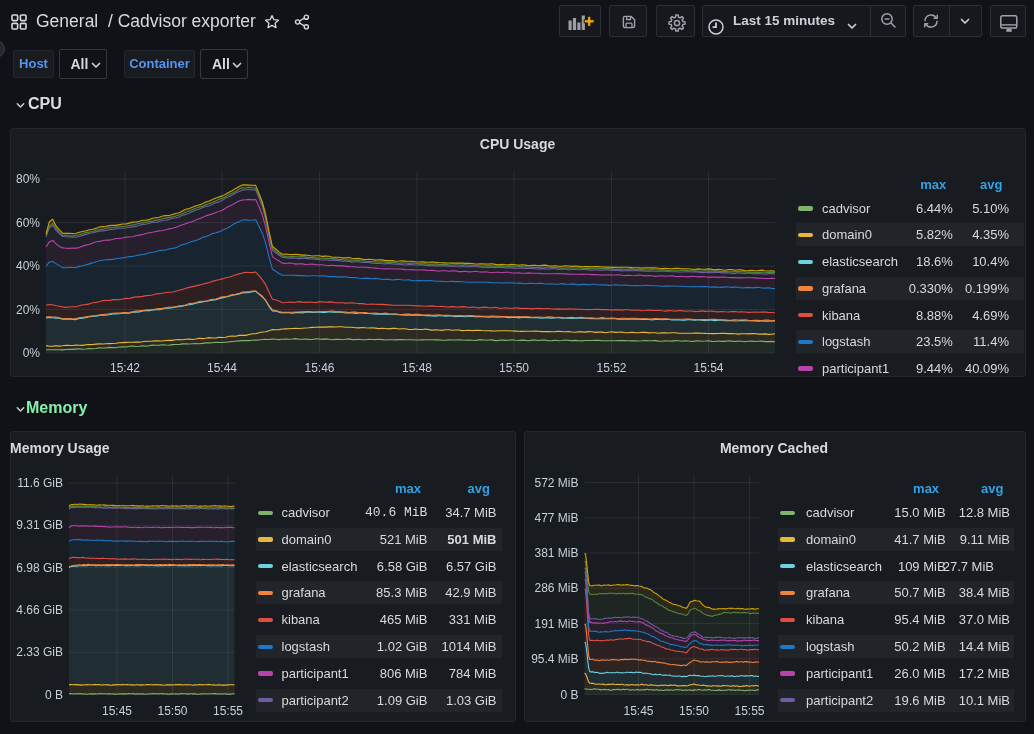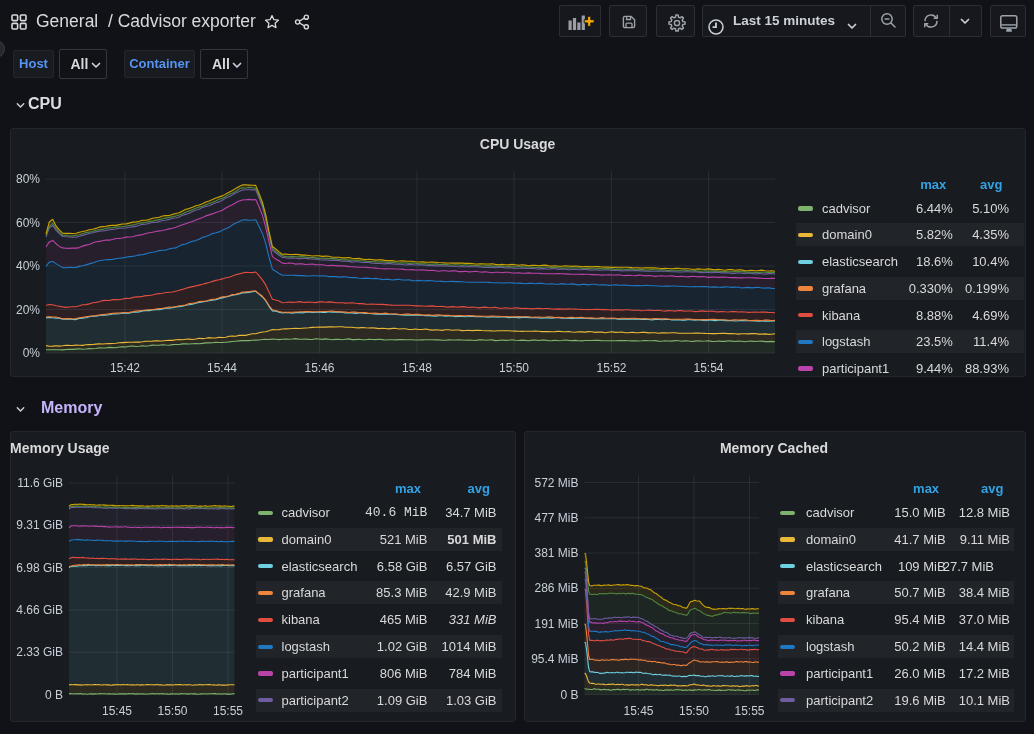--- a/index.html
+++ b/index.html
@@ -103,21 +103,21 @@
       <path d="M1.5 1.5 L5 5 L8.5 1.5" fill="none" stroke="#c7d0d9" stroke-width="1.7" stroke-linecap="round" stroke-linejoin="round"></path>
     </svg>
   </div>
 <svg style="position:absolute;left:16px;top:101px" width="9" height="9" viewBox="0 0 9 9">
     <path d="M1.3 2.8 L4.5 6 L7.7 2.8" fill="none" stroke="#c7d0d9" stroke-width="1.5" stroke-linecap="round" stroke-linejoin="round"></path>
   </svg>
 <div style="position:absolute;left:28px;top:95px;font-size:16px;font-weight:700;color:#dcdde3;">CPU</div>
 <svg style="position:absolute;left:16px;top:405px" width="9" height="9" viewBox="0 0 9 9">
     <path d="M1.3 2.8 L4.5 6 L7.7 2.8" fill="none" stroke="#c7d0d9" stroke-width="1.5" stroke-linecap="round" stroke-linejoin="round"></path>
   </svg>
-<div style="position:absolute;left:41px;top:399px;font-size:16px;font-weight:700;color:#c4b5fd;">Memory</div>
+<div style="position:absolute;left:26px;top:399px;font-size:16px;font-weight:700;color:#86efac;">Memory</div>
 <div class="panel" style="left:10px;top:128px;width:1015.5px;height:248.5px;"></div>
 <div class="panel" style="left:10px;top:431px;width:505.5px;height:290.5px;"></div>
 <div class="panel" style="left:523.5px;top:431px;width:502px;height:290.5px;"></div>
 <div style="position:absolute;left:10px;top:136px;width:1015px;text-align:center;font-size:14px;font-weight:700;color:#d8d9da;">CPU Usage</div>
 <div style="position:absolute;left:10px;top:440px;width:505px;font-size:14px;font-weight:700;color:#d8d9da;">Memory Usage</div>
 <div style="position:absolute;left:523px;top:440px;width:502px;text-align:center;font-size:14px;font-weight:700;color:#d8d9da;">Memory Cached</div>
 <svg style="position:absolute;left:10px;top:128px" width="1016" height="249" viewBox="0 0 1016 249">
     <line x1="36.0" y1="51.0" x2="765.0" y2="51.0" stroke="rgba(201,209,217,0.10)" stroke-width="1"></line>
     <line x1="36.0" y1="94.5" x2="765.0" y2="94.5" stroke="rgba(201,209,217,0.10)" stroke-width="1"></line>
     <line x1="36.0" y1="138.0" x2="765.0" y2="138.0" stroke="rgba(201,209,217,0.10)" stroke-width="1"></line>
@@ -282,21 +282,21 @@
 <div style="position:absolute;left:796px;top:330.2px;width:228px;height:23px;background:rgba(255,255,255,0.045);font-size:13px;line-height:23px;color:#d8d9da;">
     <span style="position:absolute;left:2px;top:9.5px;width:15px;height:4.4px;border-radius:2px;background:#1F78C1;"></span>
     <span style="position:absolute;left:26px;">logstash</span>
     <span style="position:absolute;right:71.2px;">23.5%</span>
     <span style="position:absolute;right:15.0px;">11.4%</span>
   </div>
 <div style="position:absolute;left:796px;top:356.9px;width:228px;height:23px;font-size:13px;line-height:23px;color:#d8d9da;">
     <span style="position:absolute;left:2px;top:9.5px;width:15px;height:4.4px;border-radius:2px;background:#BA43A9;"></span>
     <span style="position:absolute;left:26px;">participant1</span>
     <span style="position:absolute;right:71.2px;">9.44%</span>
-    <span style="position:absolute;right:15.0px;">88.93%</span>
+    <span style="position:absolute;right:15.0px;">40.09%</span>
   </div>
 <div style="position:absolute;left:255.5px;top:477.8px;width:246px;height:22px;">
     <span style="position:absolute;right:80.6px;color:#33a2e5;font-weight:700;font-size:13px;line-height:22px;">max</span>
     <span style="position:absolute;right:11.5px;color:#33a2e5;font-weight:700;font-size:13px;line-height:22px;">avg</span>
   </div>
 <div style="position:absolute;left:255.5px;top:501.0px;width:246px;height:23px;font-size:13px;line-height:23px;color:#d8d9da;">
     <span style="position:absolute;left:2px;top:9.5px;width:15px;height:4.4px;border-radius:2px;background:#7EB26D;"></span>
     <span style="position:absolute;left:26px;">cadvisor</span>
     <span style="position:absolute;right:74.1px;font-family:Liberation Mono, monospace;">40.6 MiB</span>
     <span style="position:absolute;right:5.0px;">34.7 MiB</span>
@@ -316,21 +316,21 @@
 <div style="position:absolute;left:255.5px;top:581.4px;width:246px;height:23px;background:rgba(255,255,255,0.045);font-size:13px;line-height:23px;color:#d8d9da;">
     <span style="position:absolute;left:2px;top:9.5px;width:15px;height:4.4px;border-radius:2px;background:#EF843C;"></span>
     <span style="position:absolute;left:26px;">grafana</span>
     <span style="position:absolute;right:74.1px;">85.3 MiB</span>
     <span style="position:absolute;right:5.0px;">42.9 MiB</span>
   </div>
 <div style="position:absolute;left:255.5px;top:608.2px;width:246px;height:23px;font-size:13px;line-height:23px;color:#d8d9da;">
     <span style="position:absolute;left:2px;top:9.5px;width:15px;height:4.4px;border-radius:2px;background:#E24D42;"></span>
     <span style="position:absolute;left:26px;">kibana</span>
     <span style="position:absolute;right:74.1px;text-align:center;">465 MiB</span>
-    <span style="position:absolute;right:5.0px;font-style:italic;">331 MiB</span>
+    <span style="position:absolute;right:5.0px;">331 MiB</span>
   </div>
 <div style="position:absolute;left:255.5px;top:635.0px;width:246px;height:23px;background:rgba(255,255,255,0.045);font-size:13px;line-height:23px;color:#d8d9da;">
     <span style="position:absolute;left:2px;top:9.5px;width:15px;height:4.4px;border-radius:2px;background:#1F78C1;"></span>
     <span style="position:absolute;left:26px;">logstash</span>
     <span style="position:absolute;right:74.1px;">1.02 GiB</span>
     <span style="position:absolute;right:5.0px;">1014 MiB</span>
   </div>
 <div style="position:absolute;left:255.5px;top:661.8px;width:246px;height:23px;font-size:13px;line-height:23px;color:#d8d9da;">
     <span style="position:absolute;left:2px;top:9.5px;width:15px;height:4.4px;border-radius:2px;background:#BA43A9;"></span>
     <span style="position:absolute;left:26px;">participant1</span>

